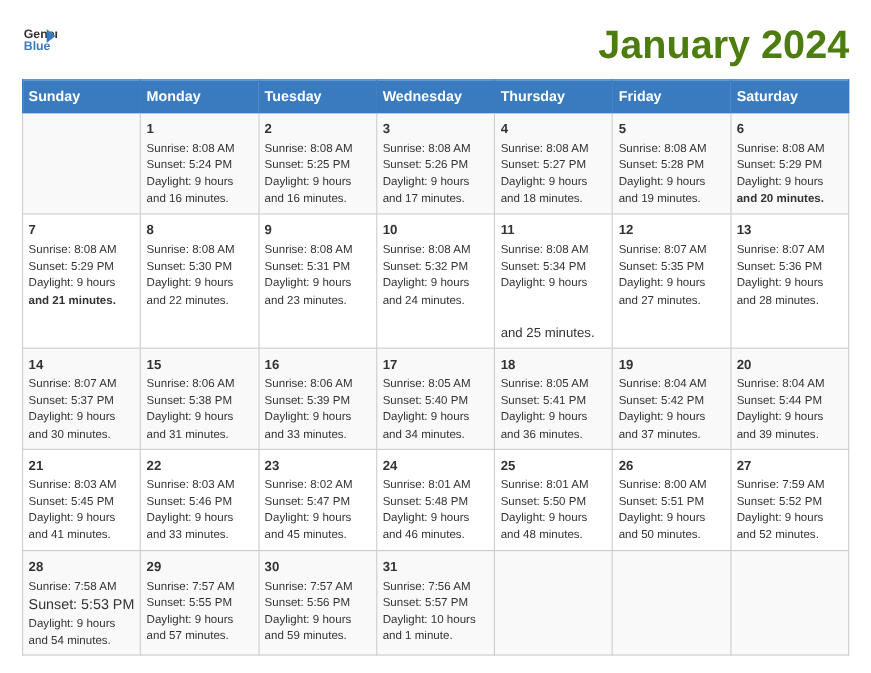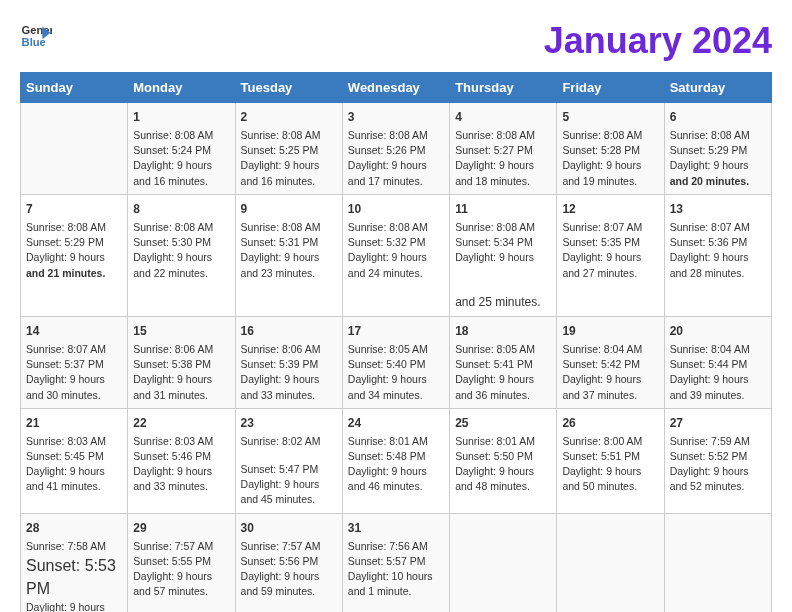--- a/index.html
+++ b/index.html
@@ -24,21 +24,21 @@
     .logo-icon {
       width: 32px;
       height: 32px;
     }
     .title-block {
       text-align: right;
     }
     .month-title {
       font-size: 36px;
       font-weight: bold;
-      color: #6d28d9;
+      color: #4d7c0f;
     }
     .location {
       font-size: 15px;
       color: #555;
     }
     table {
       width: 100%;
       border-collapse: collapse;
       font-size: 11px;
     }
@@ -260,21 +260,21 @@
         <td>
           <span class="day-number">22</span>
           <span style="display: block; font-size: 10.5px; line-height: 1.45;">Sunrise: 8:03 AM</span>
           <span style="display: block; font-size: 10.5px; line-height: 1.45;">Sunset: 5:46 PM</span>
           <span style="display: block; font-size: 10.5px; line-height: 1.45;">Daylight: 9 hours</span>
           <span style="display: block; font-size: 10.5px; line-height: 1.45;">and 33 minutes.</span>
         </td>
         <td>
           <span class="day-number">23</span>
           <span style="display: block; font-size: 10.5px; line-height: 1.45;">Sunrise: 8:02 AM</span>
-          <span style="display: block; font-size: 10.5px; line-height: 1.45; margin-top: 13px;">Sunset: 5:47 PM</span>
+          <span style="display: block; font-size: 10.5px; line-height: 1.45;">Sunset: 5:47 PM</span>
           <span style="display: block; font-size: 10.5px; line-height: 1.45;">Daylight: 9 hours</span>
           <span style="display: block; font-size: 10.5px; line-height: 1.45;">and 45 minutes.</span>
         </td>
         <td>
           <span class="day-number">24</span>
           <span style="display: block; font-size: 10.5px; line-height: 1.45;">Sunrise: 8:01 AM</span>
           <span style="display: block; font-size: 10.5px; line-height: 1.45;">Sunset: 5:48 PM</span>
           <span style="display: block; font-size: 10.5px; line-height: 1.45;">Daylight: 9 hours</span>
           <span style="display: block; font-size: 10.5px; line-height: 1.45;">and 46 minutes.</span>
         </td>
@@ -297,21 +297,21 @@
           <span style="display: block; font-size: 10.5px; line-height: 1.45;">Sunrise: 7:59 AM</span>
           <span style="display: block; font-size: 10.5px; line-height: 1.45;">Sunset: 5:52 PM</span>
           <span style="display: block; font-size: 10.5px; line-height: 1.45;">Daylight: 9 hours</span>
           <span style="display: block; font-size: 10.5px; line-height: 1.45;">and 52 minutes.</span>
         </td>
       </tr>
       <tr>
         <td>
           <span class="day-number">28</span>
           <span style="display: block; font-size: 10.5px; line-height: 1.45;">Sunrise: 7:58 AM</span>
-          <span style="display: block; font-size: 16px; line-height: 1.45;">Sunset: 5:53 PM</span>
+          <span style="display: block; font-size: 13px; line-height: 1.45;">Sunset: 5:53 PM</span>
           <span style="display: block; font-size: 10.5px; line-height: 1.45;">Daylight: 9 hours</span>
           <span style="display: block; font-size: 10.5px; line-height: 1.45;">and 54 minutes.</span>
         </td>
         <td>
           <span class="day-number">29</span>
           <span style="display: block; font-size: 10.5px; line-height: 1.45;">Sunrise: 7:57 AM</span>
           <span style="display: block; font-size: 10.5px; line-height: 1.45;">Sunset: 5:55 PM</span>
           <span style="display: block; font-size: 10.5px; line-height: 1.45;">Daylight: 9 hours</span>
           <span style="display: block; font-size: 10.5px; line-height: 1.45;">and 57 minutes.</span>
         </td>

